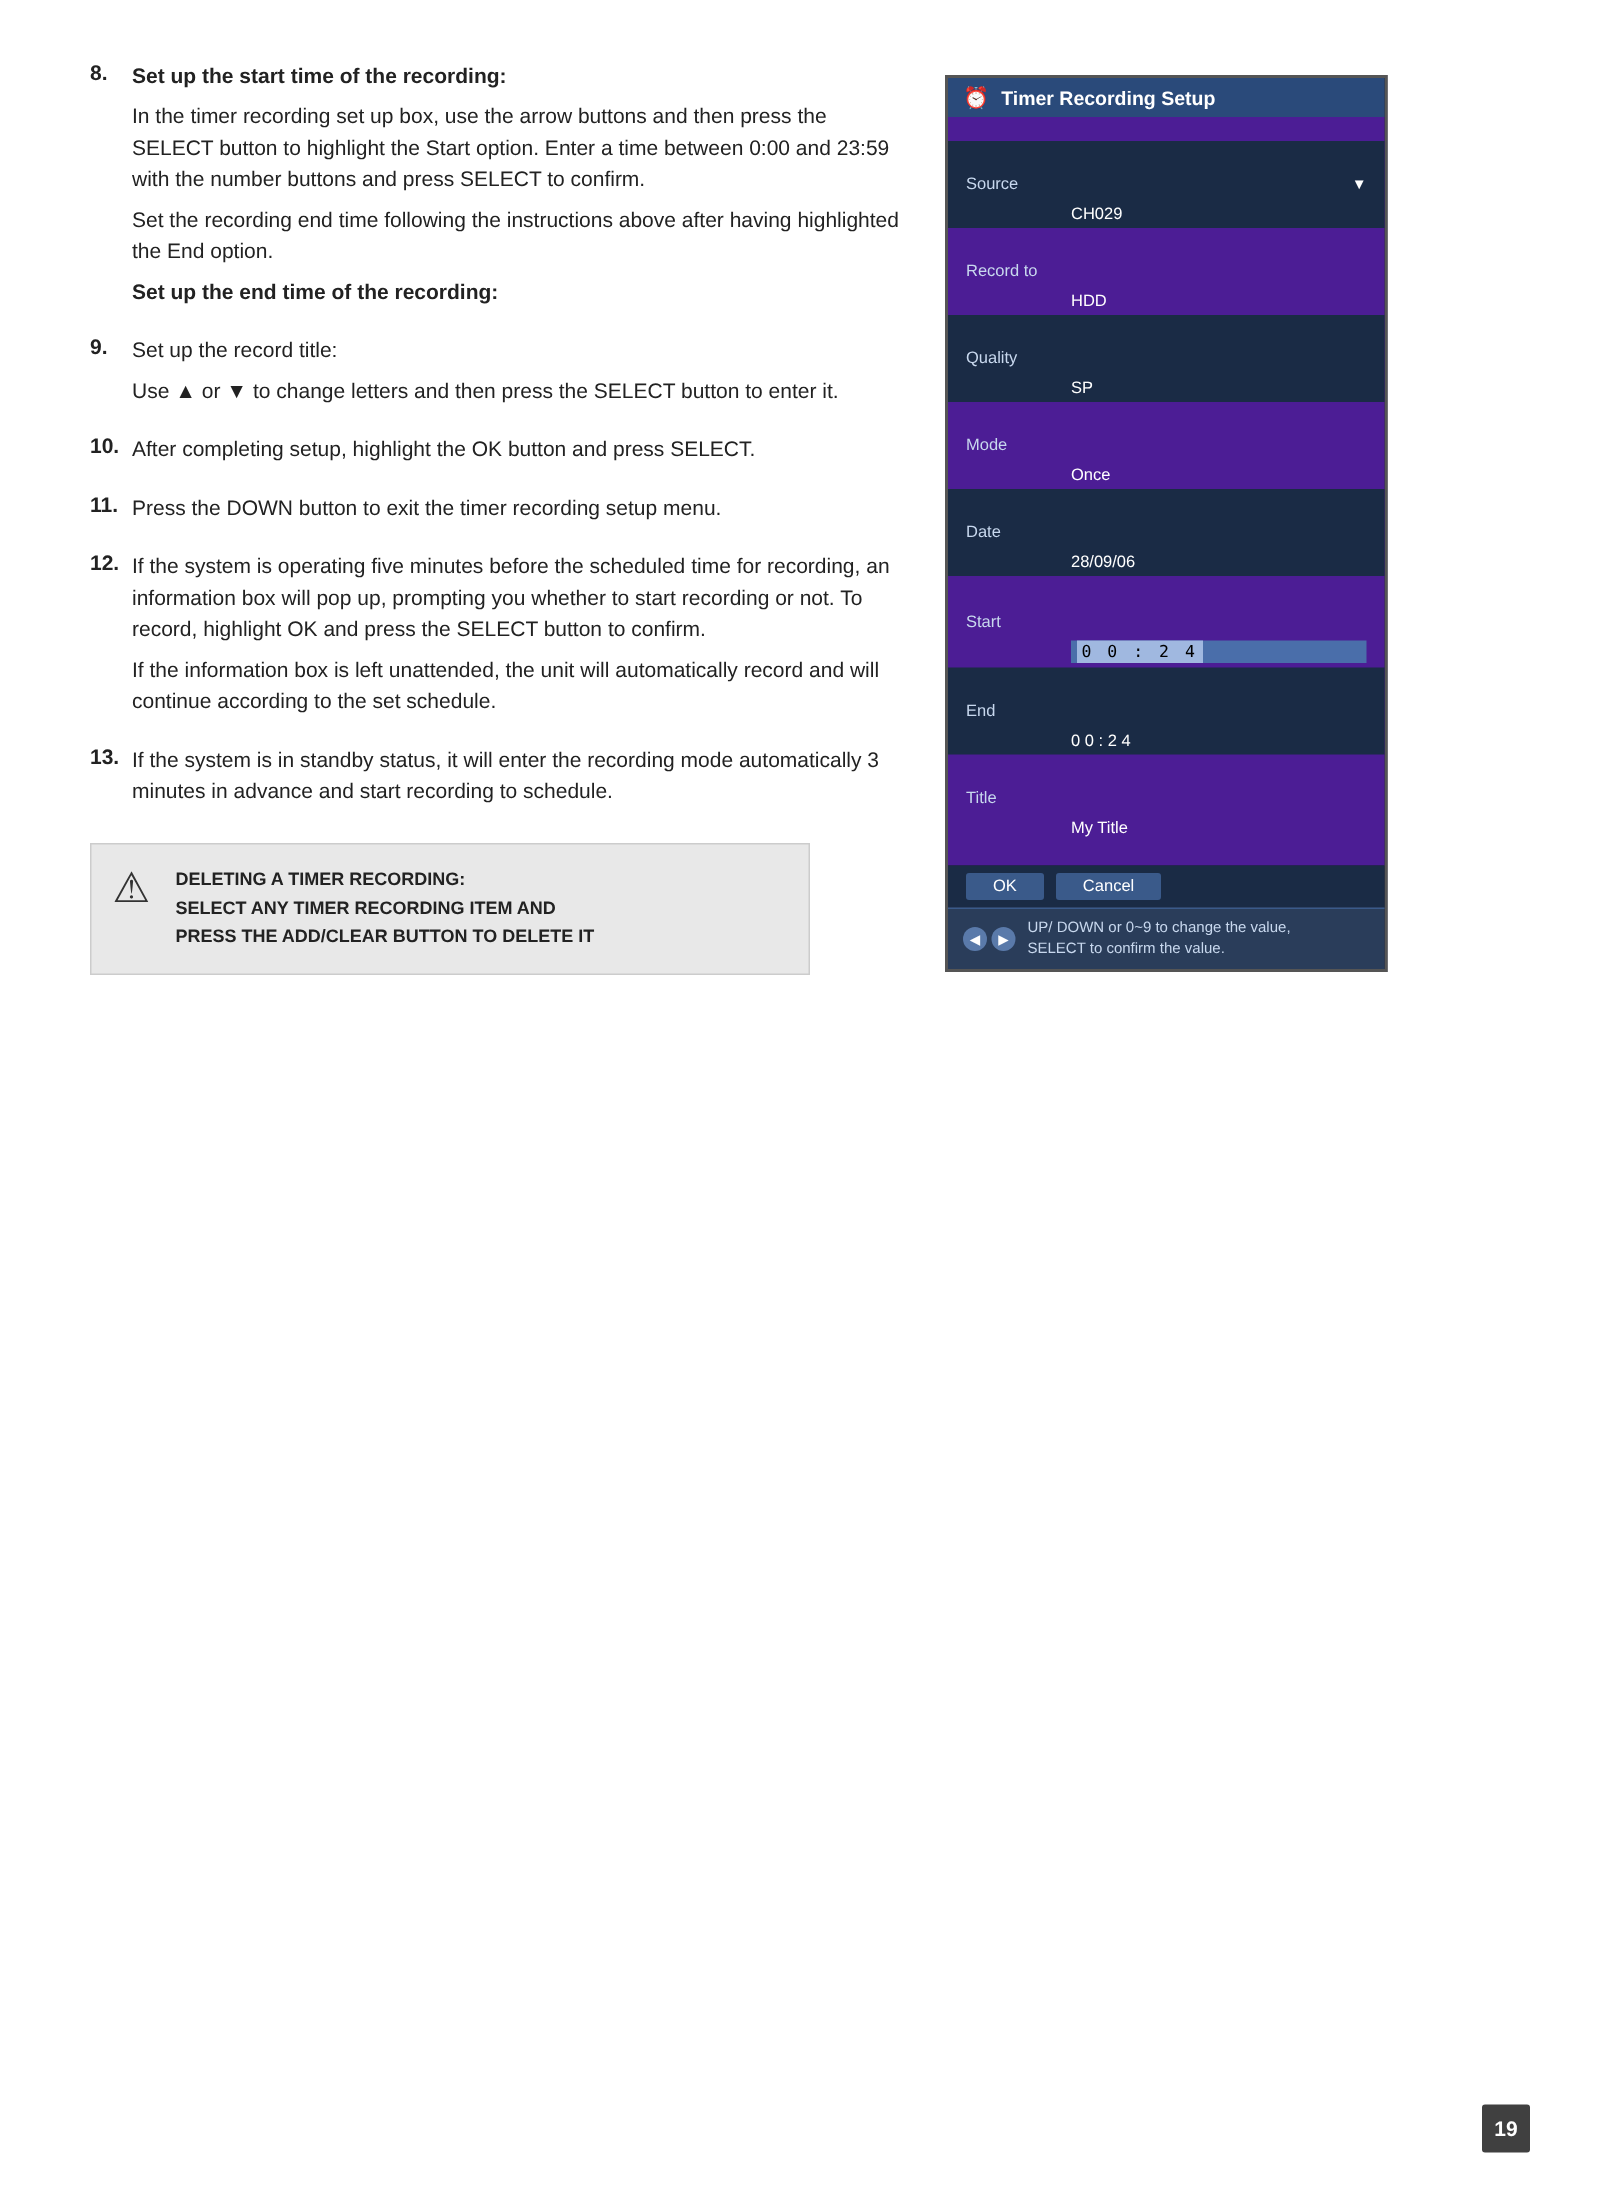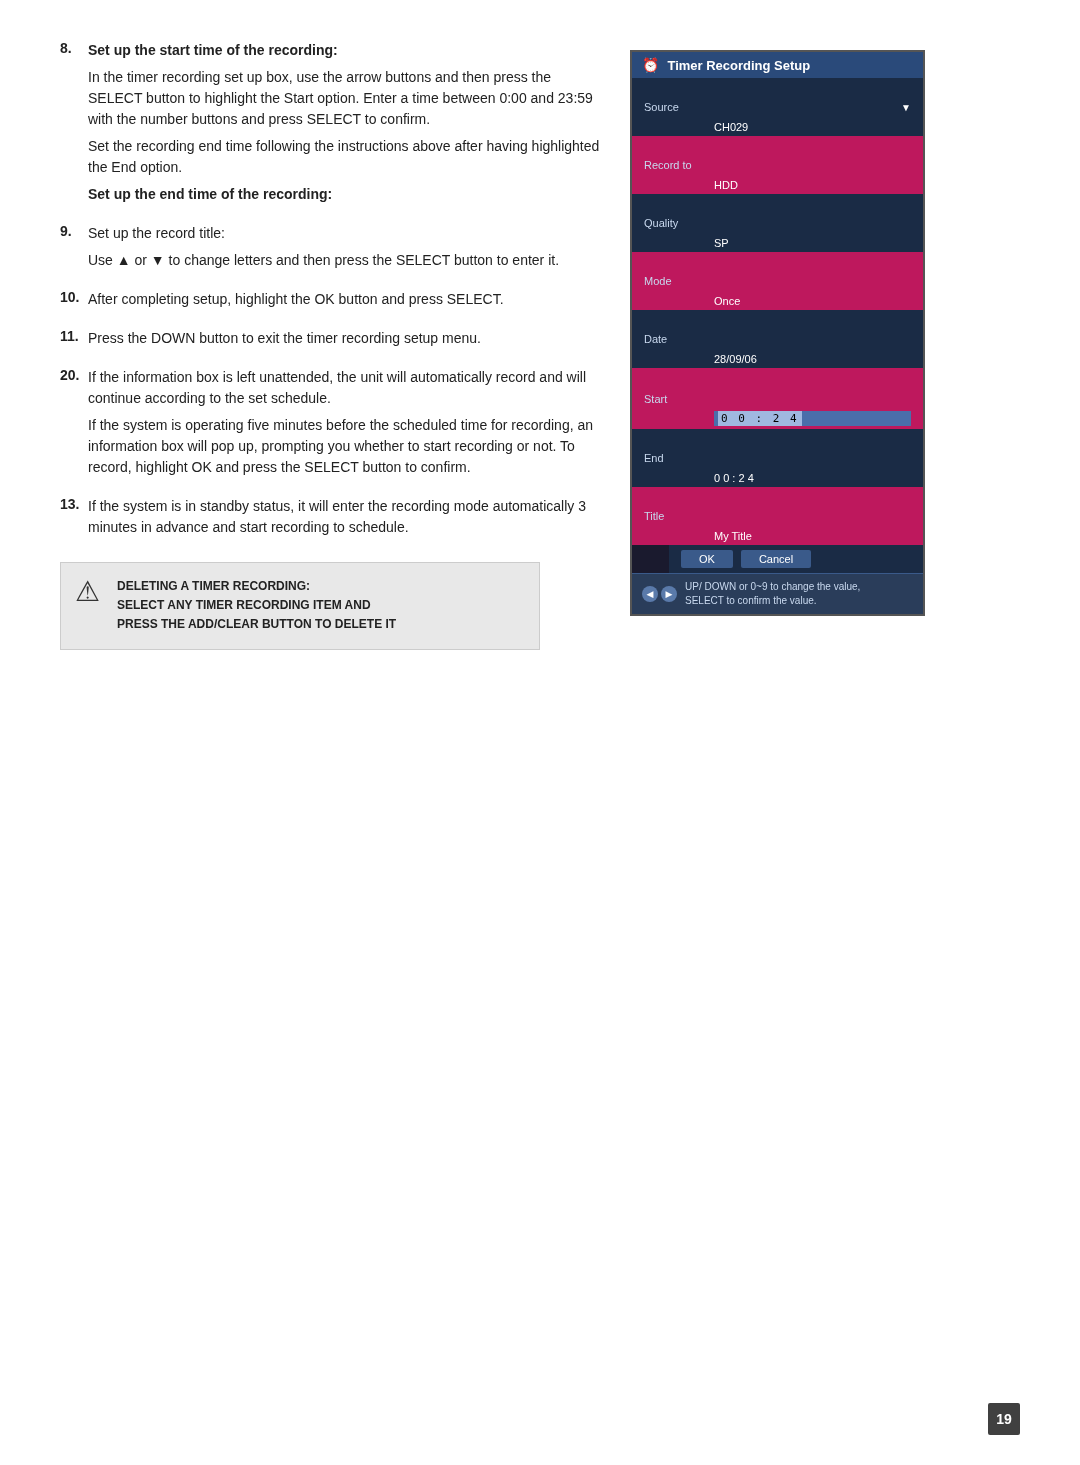--- a/index.html
+++ b/index.html
@@ -102,22 +102,22 @@
       align-items: center;
       gap: 8px;
     }
 
     .timer-icon {
       color: #ffffff;
       font-size: 14px;
     }
 
     .timer-rows {
-      background: #be185d;
-      padding: 0 0;
+      background: #4c1d95;
+      padding: 16px 0;
     }
 
     .timer-row {
       display: flex;
       align-items: center;
       padding: 3px 12px;
       font-size: 12px;
       color: #dce8f8;
     }
 
@@ -155,21 +155,20 @@
     .timer-arrow {
       color: #ffffff;
       font-size: 10px;
     }
 
     .timer-buttons {
       display: flex;
       padding: 5px 12px;
       gap: 8px;
       background: #1a2b45;
-      margin-left: 37px;
     }
 
     .timer-btn {
       background: #3a5a8a;
       color: #ffffff;
       font-size: 11px;
       padding: 3px 18px;
       border: none;
       cursor: pointer;
       border-radius: 2px;
@@ -258,24 +257,24 @@
     </div>
 
     <div class="step-item">
       <div class="step-number">11.</div>
       <div class="step-content">
         <p>Press the DOWN button to exit the timer recording setup menu.</p>
       </div>
     </div>
 
     <div class="step-item">
-      <div class="step-number">20.</div>
-      <div class="step-content">
+      <div class="step-number">12.</div>
+      <div class="step-content">
+        <p>If the system is operating five minutes before the scheduled time for recording, an information box will pop up, prompting you whether to start recording or not. To record, highlight OK and press the SELECT button to confirm.</p>
         <p>If the information box is left unattended, the unit will automatically record and will continue according to the set schedule.</p>
-        <p>If the system is operating five minutes before the scheduled time for recording, an information box will pop up, prompting you whether to start recording or not. To record, highlight OK and press the SELECT button to confirm.</p>
       </div>
     </div>
 
     <div class="step-item">
       <div class="step-number">13.</div>
       <div class="step-content">
         <p>If the system is in standby status, it will enter the recording mode automatically 3 minutes in advance and start recording to schedule.</p>
       </div>
     </div>
 

